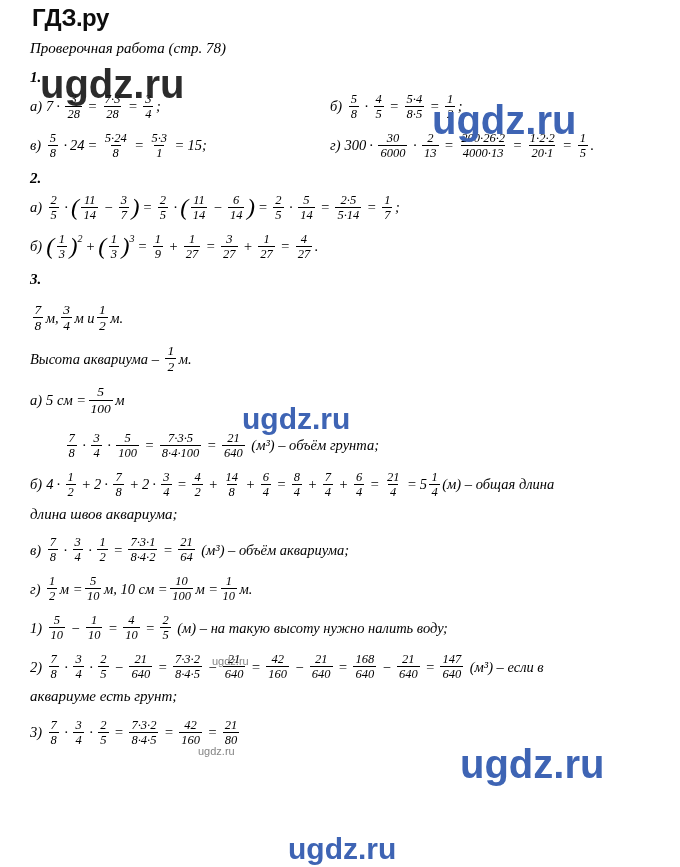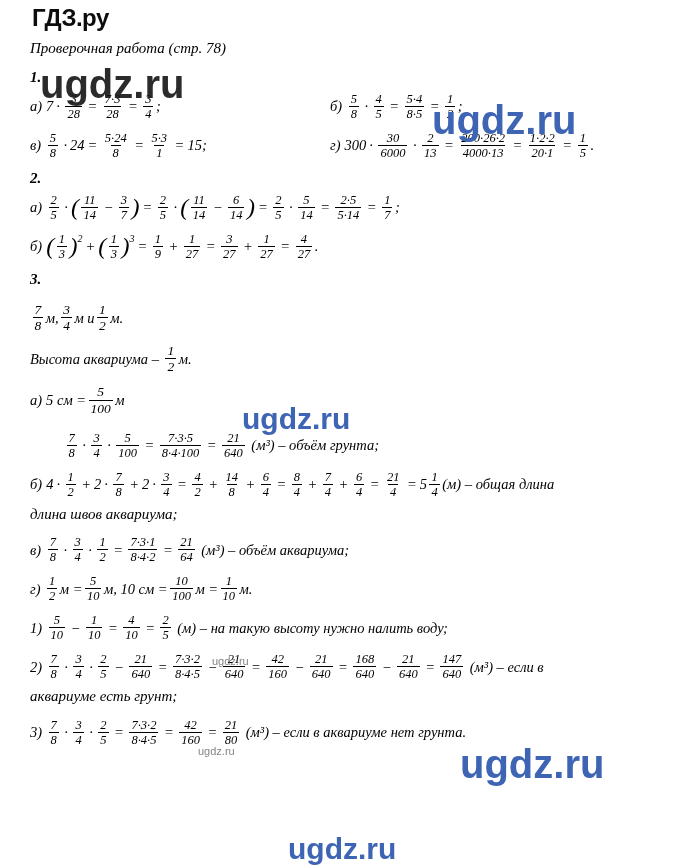--- a/index.html
+++ b/index.html
@@ -698,21 +698,20 @@
         <span class="op">=</span>
         <span class="frac">
             <span class="top">42</span>
             <span class="bot">160</span>
           </span>
         <span class="op">=</span>
         <span class="frac">
             <span class="top">21</span>
             <span class="bot">80</span>
           </span>
-        <span class="lbl" style="margin-left:4px">(м³) – если в аквариуме нет грунта.</span>
       </span>
     </div>
 
   </div>
 
   <div class="wm big wm-1">ugdz.ru</div>
   <div class="wm big blue wm-2">ugdz.ru</div>
   <div class="wm mid wm-3">ugdz.ru</div>
   <div class="wm small wm-4">ugdz.ru</div>
   <div class="wm small wm-5">ugdz.ru</div>

